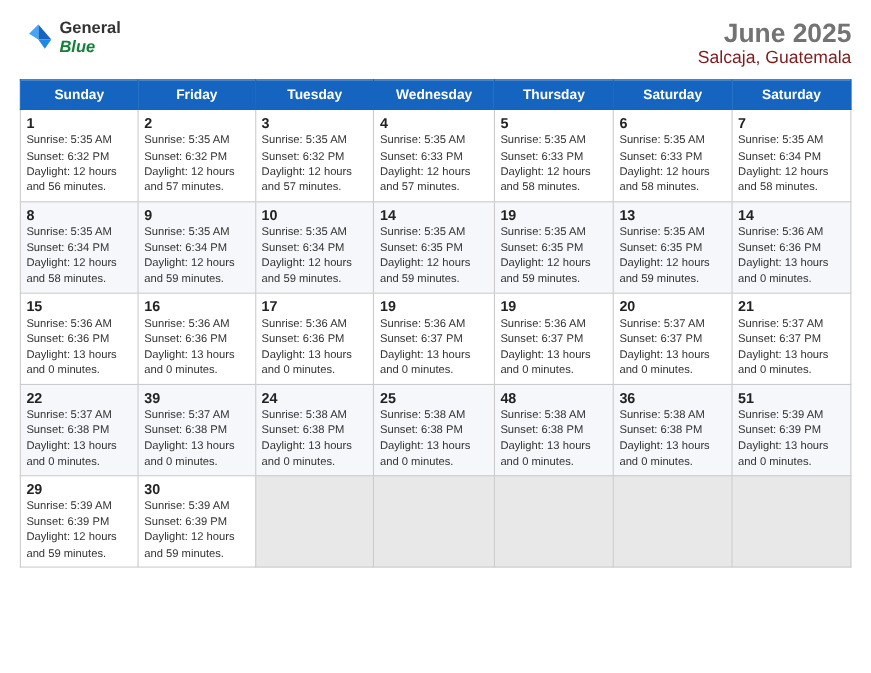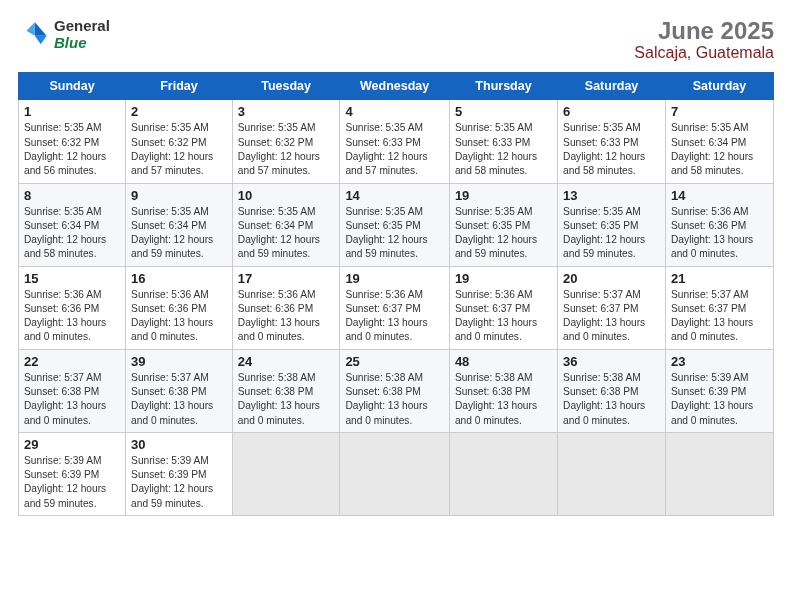--- a/index.html
+++ b/index.html
@@ -329,21 +329,21 @@
 and 0 minutes.</div>
           </td>
           <td>
             <span class="day-num">36</span>
             <div class="day-detail" style="white-space: pre-line;">Sunrise: 5:38 AM
 Sunset: 6:38 PM
 Daylight: 13 hours
 and 0 minutes.</div>
           </td>
           <td>
-            <span class="day-num">23</span>
+            <span class="day-num">51</span>
             <div class="day-detail" style="white-space: pre-line;">Sunrise: 5:39 AM
 Sunset: 6:39 PM
 Daylight: 13 hours
 and 0 minutes.</div>
           </td>
         </tr>
         <tr class="last-row">
           <td>
             <span class="day-num">29</span>
             <div class="day-detail" style="white-space: pre-line;">Sunrise: 5:39 AM

